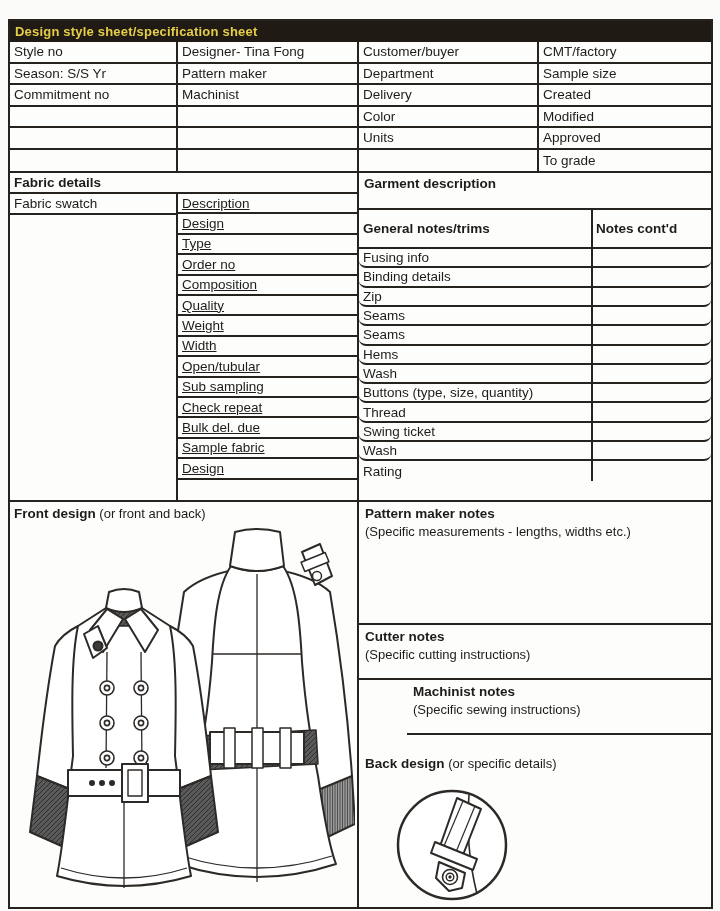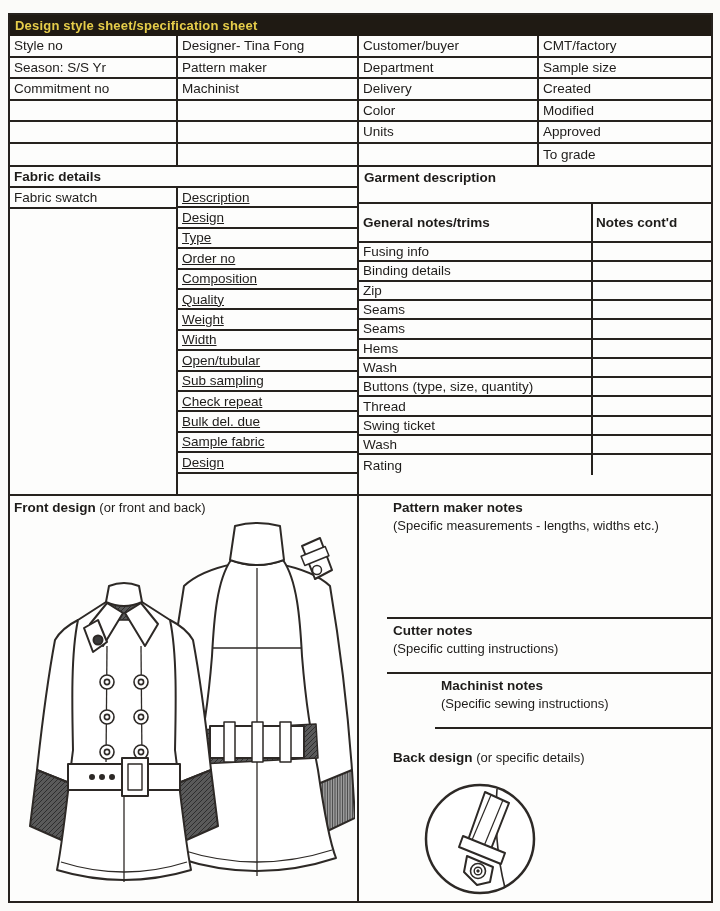--- a/index.html
+++ b/index.html
@@ -4,21 +4,21 @@
 <style>
   html,body{margin:0;padding:0;}
   body{
     width:720px;height:911px;
     background:#fbfbf9;
     font-family:"Liberation Sans", sans-serif;
     color:#1e1c1a;
     position:relative;
   }
   .sheet{
-    position:absolute;left:8px;top:13px;
+    position:absolute;left:8px;top:19px;
     width:705px;height:890px;
     border:2px solid #26221e;
     box-sizing:border-box;
     display:flex;flex-direction:column;
     background:#fdfdfc;
   }
   
   .titlebar{
     height:21px;flex:0 0 21px;
     background:#1f1a13;
@@ -107,30 +107,30 @@
     display:flex;font-weight:bold;font-size:13.5px;
     box-sizing:border-box;
   }
   .notes-head .gn{
     flex:0 0 234px;border-right:2px solid #26221e;
     display:flex;align-items:center;padding:0 4px;
     box-sizing:border-box;
   }
   .notes-head .nc{flex:1;display:flex;align-items:center;padding:11px 3px;}
   .notes-rows{flex:1;display:grid;grid-template-rows:repeat(13,1fr);}
-  .n-row{display:flex;border-bottom:2px solid #26221e;box-sizing:border-box;}
+  .n-row{display:flex;border-bottom:2px solid #26221e;box-sizing:border-box;border-radius:7px;}
   .n-row:last-child{border-bottom:none;}
   .n-row .nl{
     flex:0 0 234px;border-right:2px solid #26221e;
     font-size:13.5px;display:flex;align-items:center;padding:0 4px;
     overflow:hidden;white-space:nowrap;box-sizing:border-box;
   }
   .n-row .nr{flex:1;}
   
-  .bottom{flex:1;display:flex;min-height:0;gap:28px;}
+  .bottom{flex:1;display:flex;min-height:0;}
   .front-design{
     flex:0 0 349px;
     border-right:2px solid #26221e;
     box-sizing:border-box;
     padding:2px 4px;
     overflow:hidden;
   }
   .sec-title{font-weight:bold;font-size:13.5px;}
   .sec-sub{font-weight:normal;font-size:13px;}
   .bottom-right{flex:1;display:flex;flex-direction:column;min-width:0;}

